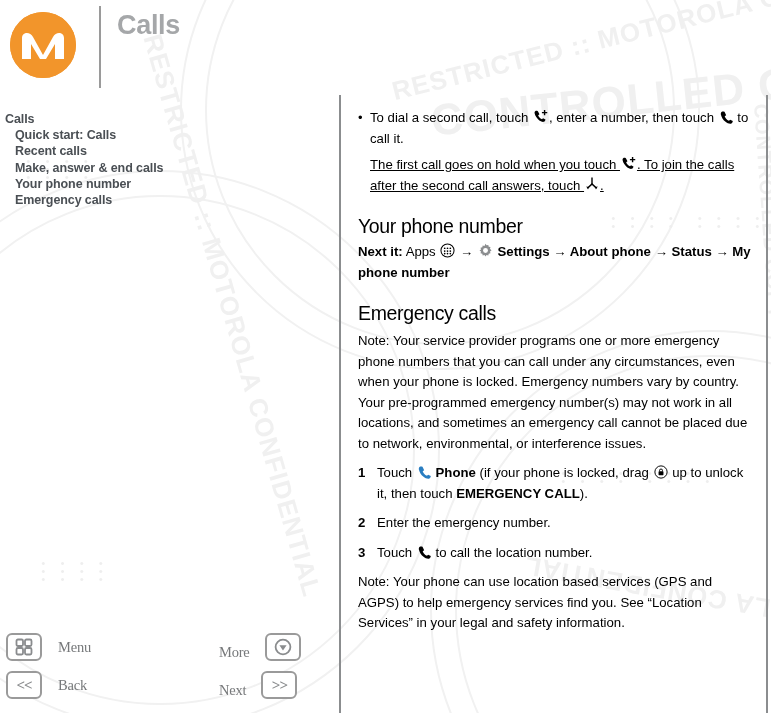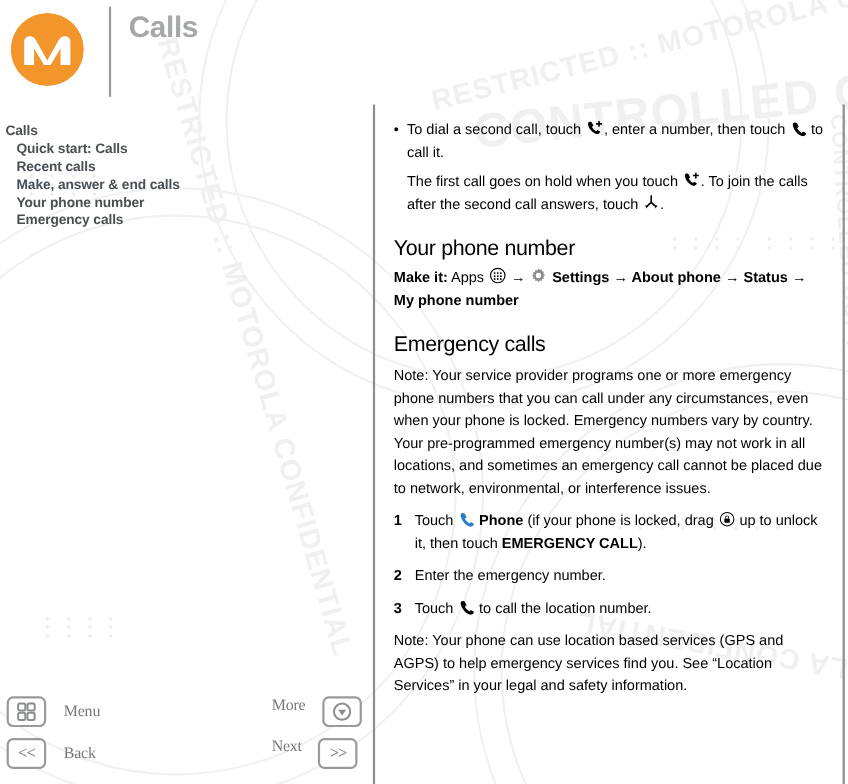--- a/index.html
+++ b/index.html
@@ -130,20 +130,21 @@
     flex: 0 0 12px;
     font-size: 13px;
     line-height: 20.5px;
   }
   .bullet-body { flex: 1; }
   .sub-para {
     margin-left: 12px;
     font-size: 13.2px;
     line-height: 20.5px;
     margin-top: 6px;
+    text-decoration: underline;
   }
 
   h2.section {
     font-size: 19.5px;
     font-weight: normal;
     letter-spacing: -0.35px;
     margin-top: 19px;
     margin-bottom: 4px;
     color: #000;
   }
@@ -217,21 +218,21 @@
     flex: 0 0 auto;
   }
   .nav-label {
     font-size: 14.5px;
     color: #76787a;
     font-weight: normal;
     letter-spacing: -0.2px;
   }
   .nav-left  { position: absolute; left: 6px;  display:flex; align-items:center; gap:0; }
   .nav-left .nav-label { margin-left: 16px; }
-  .nav-right { position: absolute; left: 219px; display:flex; align-items:flex-start;margin-left:28px; }
+  .nav-right { position: absolute; left: 219px; display:flex; align-items:flex-end; }
   .nav-right .nav-label { margin-right: 15px; }
   .arrow-txt {
     font-size: 15px;
     font-weight: bold;
     color: #8a8c8e;
     letter-spacing: -1px;
     line-height: 1;
   }
 </style>
 </head>
@@ -304,21 +305,21 @@
     <p class="sub-para"><span>The first call goes on hold when you touch </span><span class="ico"><svg width="15" height="15" viewBox="0 0 16 16">
             <path d="M2.6 2.1c-.8.5-1.1 1.6-.8 2.8.5 2.4 2.1 4.9 4.1 6.6 1.9 1.6 4 2.5 5.4 2.2.9-.2 1.5-.9 1.8-1.8l.2-.7-2.6-1.4-1.1 1.2c-1.1-.5-2.1-1.3-2.9-2.3-.6-.8-1-1.5-1.2-2.1l1.4-1L5.2 2.3c-.9-.5-1.9-.6-2.6-.2z"></path>
             <path d="M11.6 1v2.1H9.5v1.5h2.1v2.1h1.5V4.6h2.1V3.1h-2.1V1z"></path>
           </svg></span><span>. To join the calls after the second call answers, touch </span><span class="ico"><svg width="14" height="15" viewBox="0 0 16 16">
             <path d="M7.2 0h1.6v7.3h-1.6z"></path>
             <path d="M8 6.2l5.6 5.1-1 1.5L8 8.6l-4.6 4.2-1-1.5z"></path>
             <path d="M1.4 10.4l2.9.5-.8 2.9zM14.6 10.4l-2.1 3.4-.8-2.9z"></path>
           </svg></span><span>.</span></p>
 
     <h2 class="section">Your phone number</h2>
-    <p class="findit"><span>Make it:</span><span class="lite"> <span>Apps</span></span> <span class="ico"><svg width="15" height="15" viewBox="0 0 16 16">
+    <p class="findit"><span>Next it:</span><span class="lite"> <span>Apps</span></span> <span class="ico"><svg width="15" height="15" viewBox="0 0 16 16">
             <circle cx="8" cy="8" r="7" fill="none" stroke="#000" stroke-width="1.1"></circle>
             <circle cx="5" cy="5.6" r=".9"></circle>
             <circle cx="8" cy="5.6" r=".9"></circle>
             <circle cx="11" cy="5.6" r=".9"></circle>
             <circle cx="5" cy="8.6" r=".9"></circle>
             <circle cx="8" cy="8.6" r=".9"></circle>
             <circle cx="11" cy="8.6" r=".9"></circle>
             <circle cx="5" cy="11.3" r=".9"></circle>
             <circle cx="8" cy="11.3" r=".9"></circle>
             <circle cx="11" cy="11.3" r=".9"></circle>

